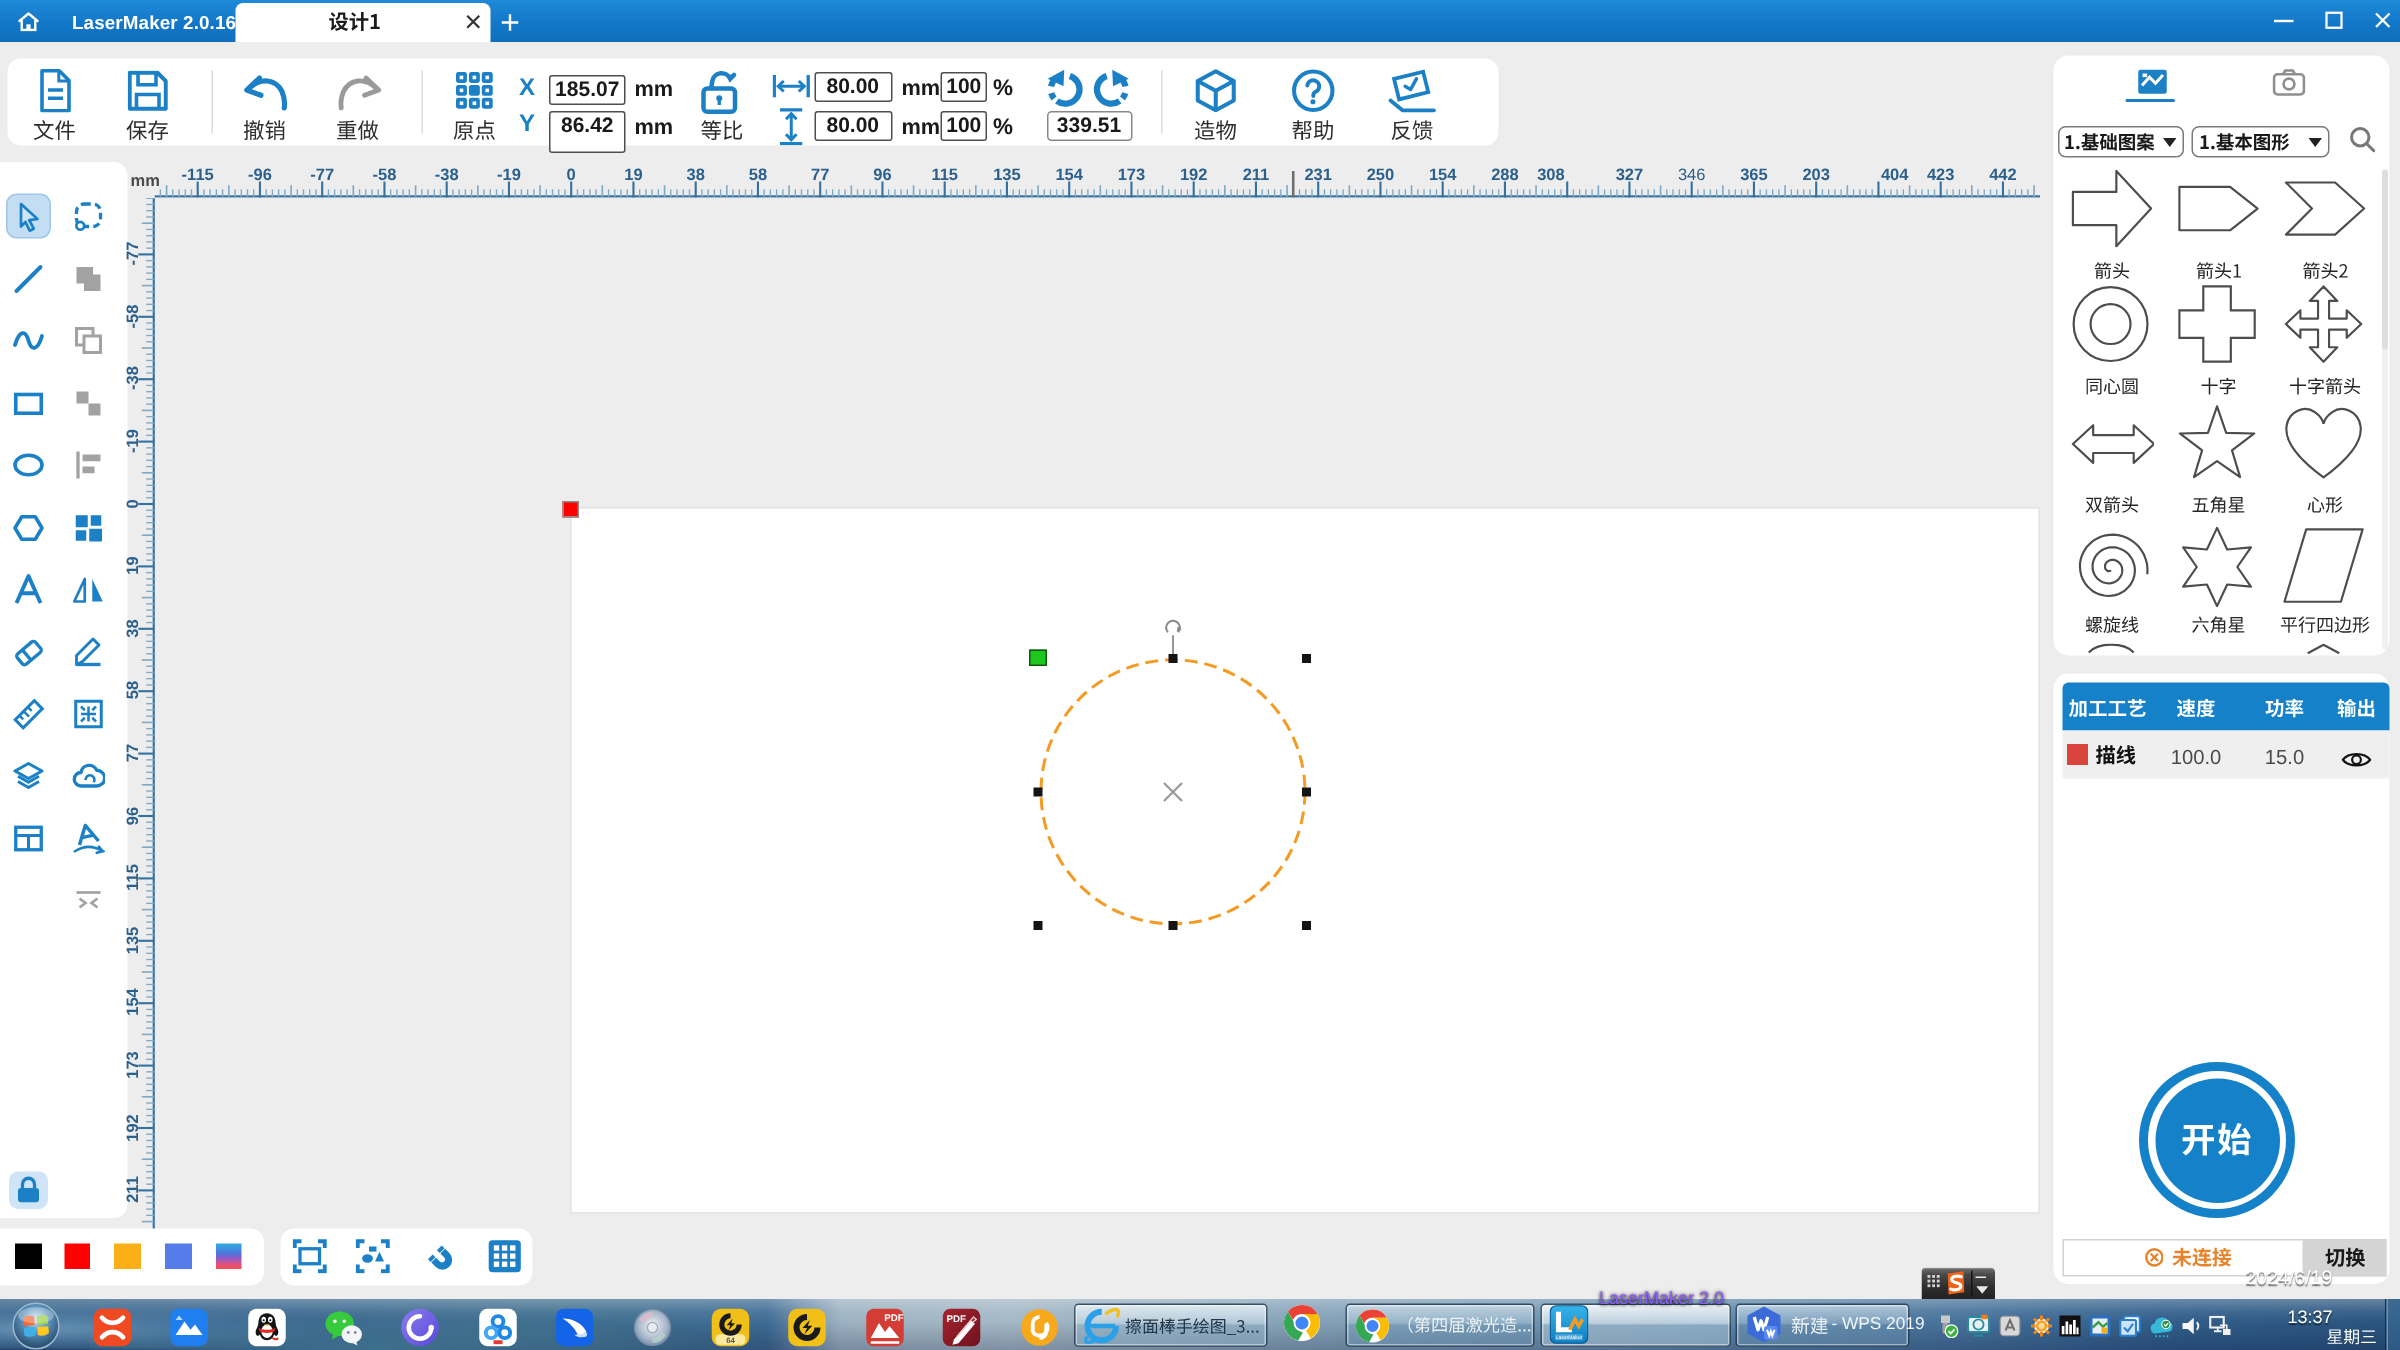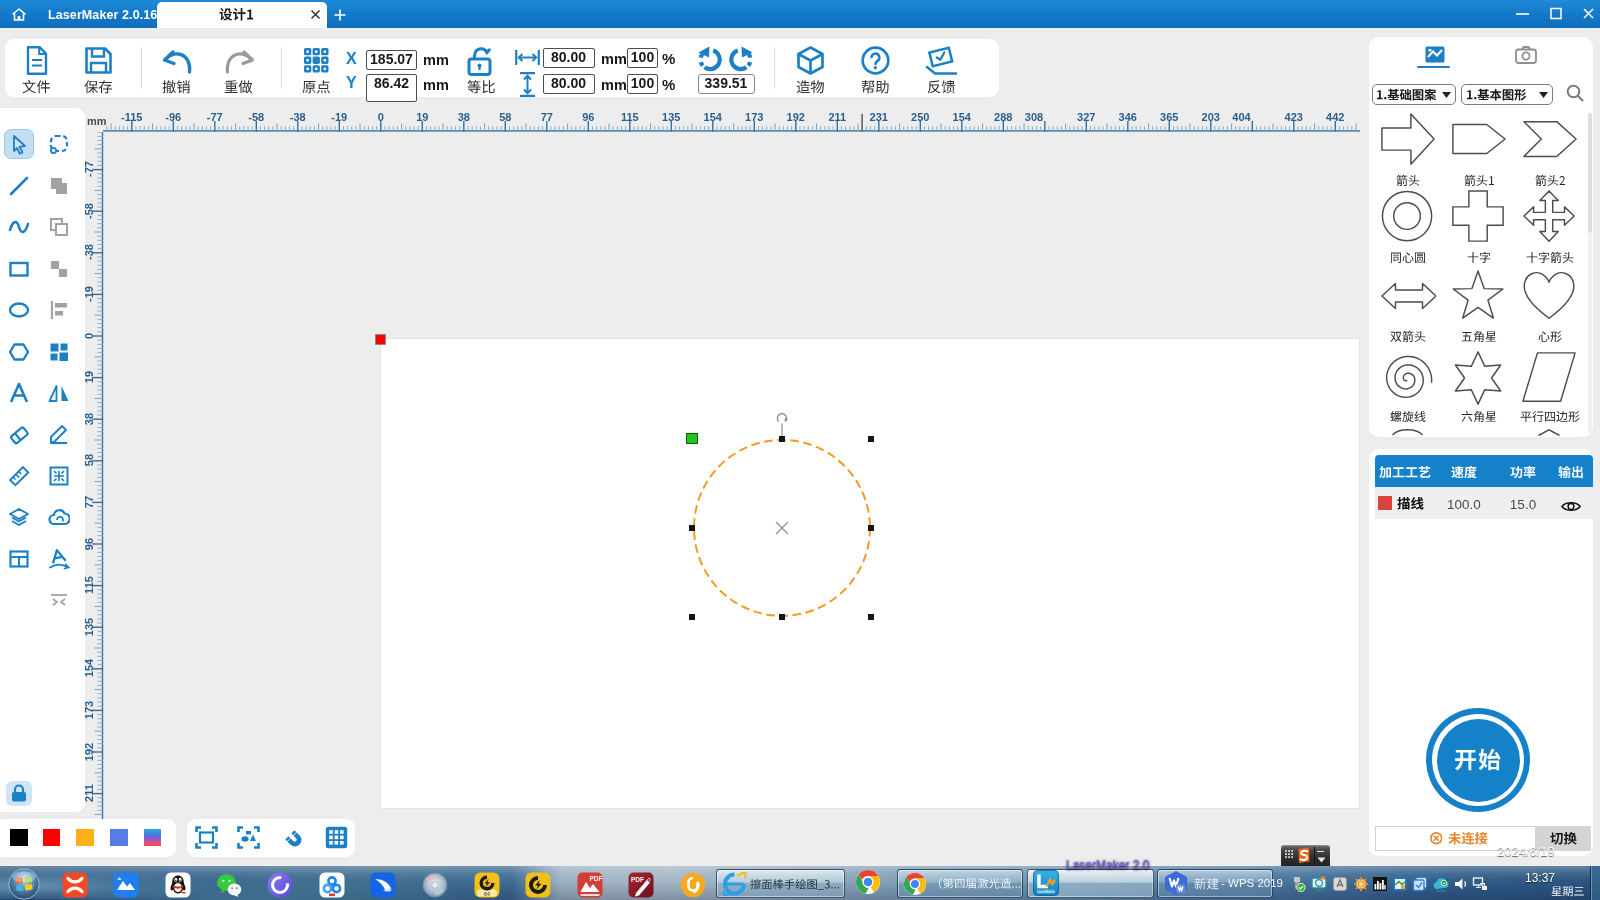--- a/index.html
+++ b/index.html
@@ -579,24 +579,24 @@
 <div class="abs" style="left:692.8px;top:111px;width:40px;text-align:center;font-size:11px;font-weight:bold;color:#2b5f8c">154</div>
 <div class="abs" style="left:734.3px;top:111px;width:40px;text-align:center;font-size:11px;font-weight:bold;color:#2b5f8c">173</div>
 <div class="abs" style="left:775.8px;top:111px;width:40px;text-align:center;font-size:11px;font-weight:bold;color:#2b5f8c">192</div>
 <div class="abs" style="left:817.3px;top:111px;width:40px;text-align:center;font-size:11px;font-weight:bold;color:#2b5f8c">211</div>
 <div class="abs" style="left:858.8px;top:111px;width:40px;text-align:center;font-size:11px;font-weight:bold;color:#2b5f8c">231</div>
 <div class="abs" style="left:900.3px;top:111px;width:40px;text-align:center;font-size:11px;font-weight:bold;color:#2b5f8c">250</div>
 <div class="abs" style="left:941.8px;top:111px;width:40px;text-align:center;font-size:11px;font-weight:bold;color:#2b5f8c">154</div>
 <div class="abs" style="left:983.3px;top:111px;width:40px;text-align:center;font-size:11px;font-weight:bold;color:#2b5f8c">288</div>
 <div class="abs" style="left:1024.8px;top:111px;width:40px;text-align:left;font-size:11px;font-weight:bold;color:#2b5f8c">308</div>
 <div class="abs" style="left:1066.3px;top:111px;width:40px;text-align:center;font-size:11px;font-weight:bold;color:#2b5f8c">327</div>
-<div class="abs" style="left:1107.8px;top:111px;width:40px;text-align:center;font-size:11px;font-weight:bold;color:#2b5f8c">346</div>
+<div class="abs" style="left:1107.8px;top:111px;width:40px;text-align:center;font-size:11px;font-weight:normal;color:#2b5f8c">346</div>
 <div class="abs" style="left:1149.3px;top:111px;width:40px;text-align:center;font-size:11px;font-weight:bold;color:#2b5f8c">365</div>
 <div class="abs" style="left:1190.8px;top:111px;width:40px;text-align:center;font-size:11px;font-weight:bold;color:#2b5f8c">203</div>
-<div class="abs" style="left:1232.3px;top:111px;width:40px;text-align:left;font-size:11px;font-weight:bold;color:#2b5f8c">404</div>
+<div class="abs" style="left:1232.3px;top:111px;width:40px;text-align:right;font-size:11px;font-weight:bold;color:#2b5f8c">404</div>
 <div class="abs" style="left:1273.8px;top:111px;width:40px;text-align:center;font-size:11px;font-weight:bold;color:#2b5f8c">423</div>
 <div class="abs" style="left:1315.3px;top:111px;width:40px;text-align:center;font-size:11px;font-weight:bold;color:#2b5f8c">442</div>
 <svg class="abs" style="left:85px;top:131.5px" width="19" height="689">
     <rect x="16.8" y="0" width="1.4" height="689" fill="#34719f"></rect>
     <rect x="12.5" y="-0.29" width="5.4" height="0.9" fill="#7fa9c6"></rect>
     <rect x="12.5" y="3.87" width="5.4" height="0.9" fill="#7fa9c6"></rect>
     <rect x="12.5" y="8.03" width="5.4" height="0.9" fill="#7fa9c6"></rect>
     <rect x="12.5" y="12.19" width="5.4" height="0.9" fill="#7fa9c6"></rect>
     <rect x="9.5" y="16.25" width="8.1" height="1.1" fill="#7fa9c6"></rect>
     <rect x="12.5" y="20.51" width="5.4" height="0.9" fill="#7fa9c6"></rect>

